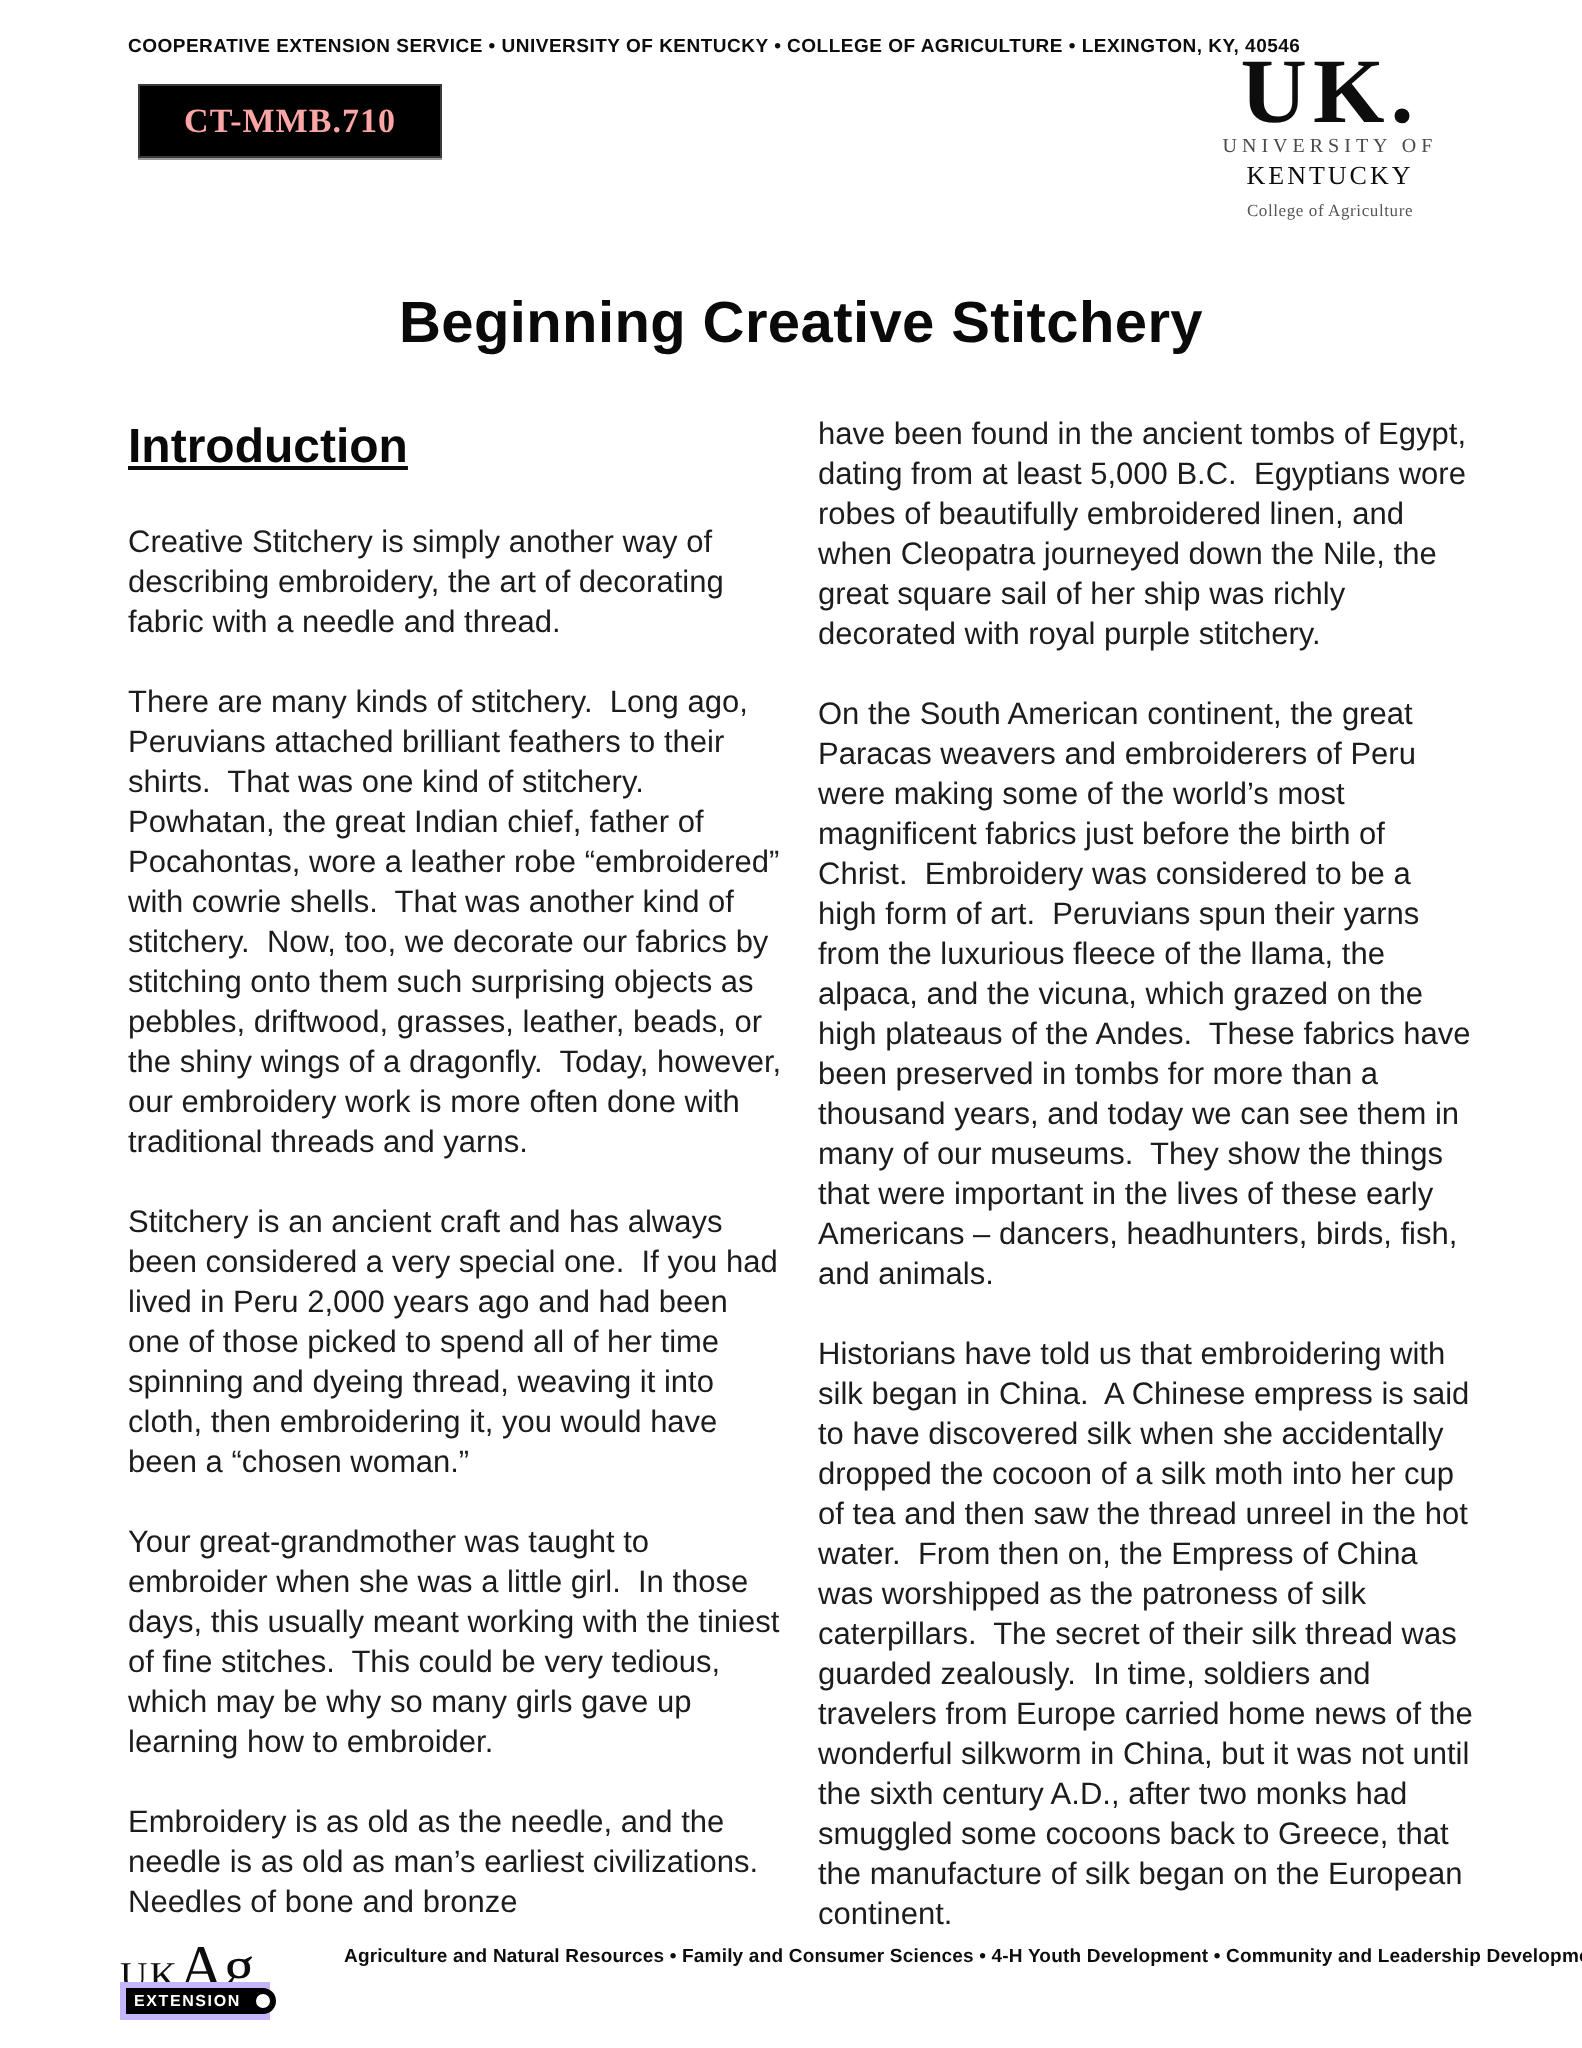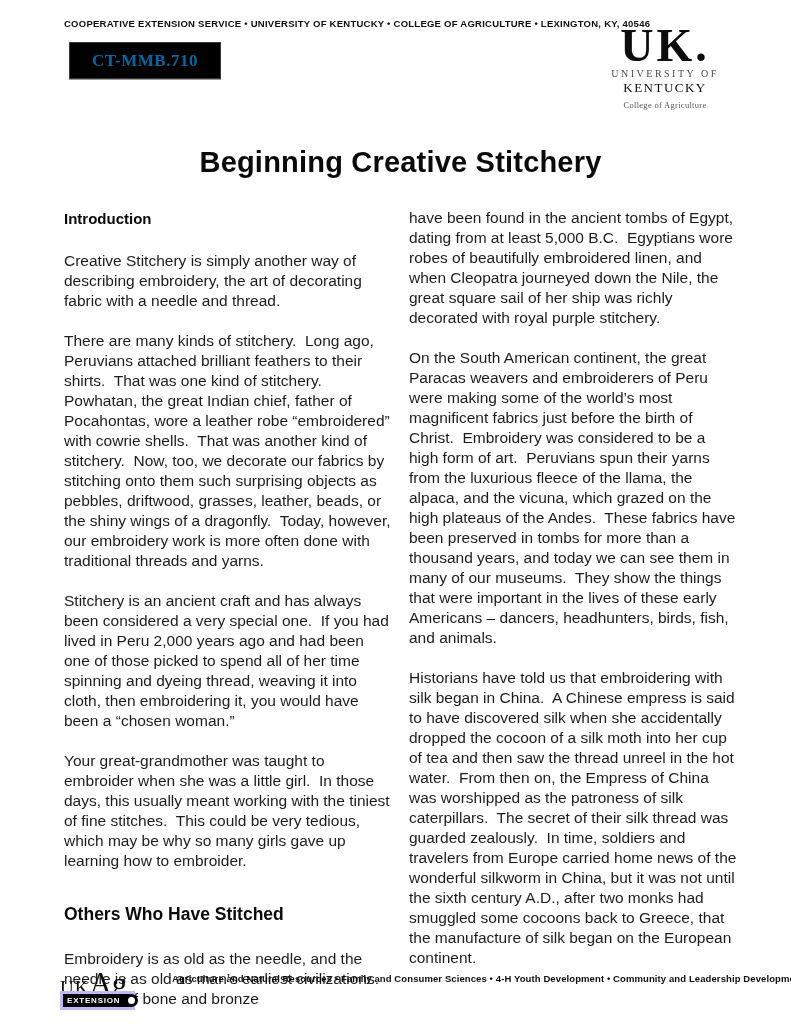--- a/index.html
+++ b/index.html
@@ -22,21 +22,21 @@
     font-size: 9.5px; font-weight: bold;
     letter-spacing: 0.25px;
     color: #0d0d0d;
     width: 540px;
     white-space: nowrap;
   }
   .pub-badge {
     display: inline-block;
     margin-top: 13px; margin-left: 5px;
     background: #000;
-    color: #0369a1;
+    color: #fca5a5;
     font-family: "Liberation Serif", serif;
     font-weight: bold;
     font-size: 17px;
     letter-spacing: 0.5px;
     padding: 8px 0 7px;
     width: 150px;
     text-align: center;
     border: 1px solid #3a3a3a;
     box-shadow: 0 1px 0 #9a9a9a;
   }
@@ -68,22 +68,23 @@
   .col { width: 328px; }
   .col p {
     font-size: 15.5px;
     line-height: 20px;
     margin: 0 0 20px;
     white-space: pre-wrap;
     color: #1c1c1c;
   }
   h2 { color: #0a0a0a; }
   .h-intro {
-    font-size: 15px; font-weight: bold;
+    font-size: 24px; font-weight: bold;
     margin: 2px 0 24px;
+    text-decoration: underline;
   }
   .h-others {
     font-size: 17.5px; font-weight: bold;
     margin: 33px 0 24px;
   }
   
   .footer {
     position: absolute; left: 60px; right: 30px; bottom: 6px;
     height: 52px;
     display: flex; align-items: flex-start; 
@@ -141,21 +142,20 @@
 
   <h1 class="doc-title">Beginning Creative Stitchery</h1>
 
   <div class="columns">
     <div class="col">
       <h2 class="h-intro">Introduction</h2>
       <p>Creative Stitchery is simply another way of describing embroidery, the art of decorating fabric with a needle and thread.</p>
       <p>There are many kinds of stitchery.  Long ago, Peruvians attached brilliant feathers to their shirts.  That was one kind of stitchery.  Powhatan, the great Indian chief, father of Pocahontas, wore a leather robe “embroidered” with cowrie shells.  That was another kind of stitchery.  Now, too, we decorate our fabrics by stitching onto them such surprising objects as pebbles, driftwood, grasses, leather, beads, or the shiny wings of a dragonfly.  Today, however, our embroidery work is more often done with traditional threads and yarns.</p>
       <p>Stitchery is an ancient craft and has always been considered a very special one.  If you had lived in Peru 2,000 years ago and had been one of those picked to spend all of her time spinning and dyeing thread, weaving it into cloth, then embroidering it, you would have been a “chosen woman.”</p>
       <p>Your great-grandmother was taught to embroider when she was a little girl.  In those days, this usually meant working with the tiniest of fine stitches.  This could be very tedious, which may be why so many girls gave up learning how to embroider.</p>
-      <h2 class="h-others">Others Who Have Stitched</h2>
       <p>Embroidery is as old as the needle, and the needle is as old as man’s earliest civilizations.  Needles of bone and bronze</p>
     </div>
     <div class="col">
       <p>have been found in the ancient tombs of Egypt, dating from at least 5,000 B.C.  Egyptians wore robes of beautifully embroidered linen, and when Cleopatra journeyed down the Nile, the great square sail of her ship was richly decorated with royal purple stitchery.</p>
       <p>On the South American continent, the great Paracas weavers and embroiderers of Peru were making some of the world’s most magnificent fabrics just before the birth of Christ.  Embroidery was considered to be a high form of art.  Peruvians spun their yarns from the luxurious fleece of the llama, the alpaca, and the vicuna, which grazed on the high plateaus of the Andes.  These fabrics have been preserved in tombs for more than a thousand years, and today we can see them in many of our museums.  They show the things that were important in the lives of these early Americans – dancers, headhunters, birds, fish, and animals.</p>
       <p>Historians have told us that embroidering with silk began in China.  A Chinese empress is said to have discovered silk when she accidentally dropped the cocoon of a silk moth into her cup of tea and then saw the thread unreel in the hot water.  From then on, the Empress of China was worshipped as the patroness of silk caterpillars.  The secret of their silk thread was guarded zealously.  In time, soldiers and travelers from Europe carried home news of the wonderful silkworm in China, but it was not until the sixth century A.D., after two monks had smuggled some cocoons back to Greece, that the manufacture of silk began on the European continent.</p>
     </div>
   </div>
 
 </div>

